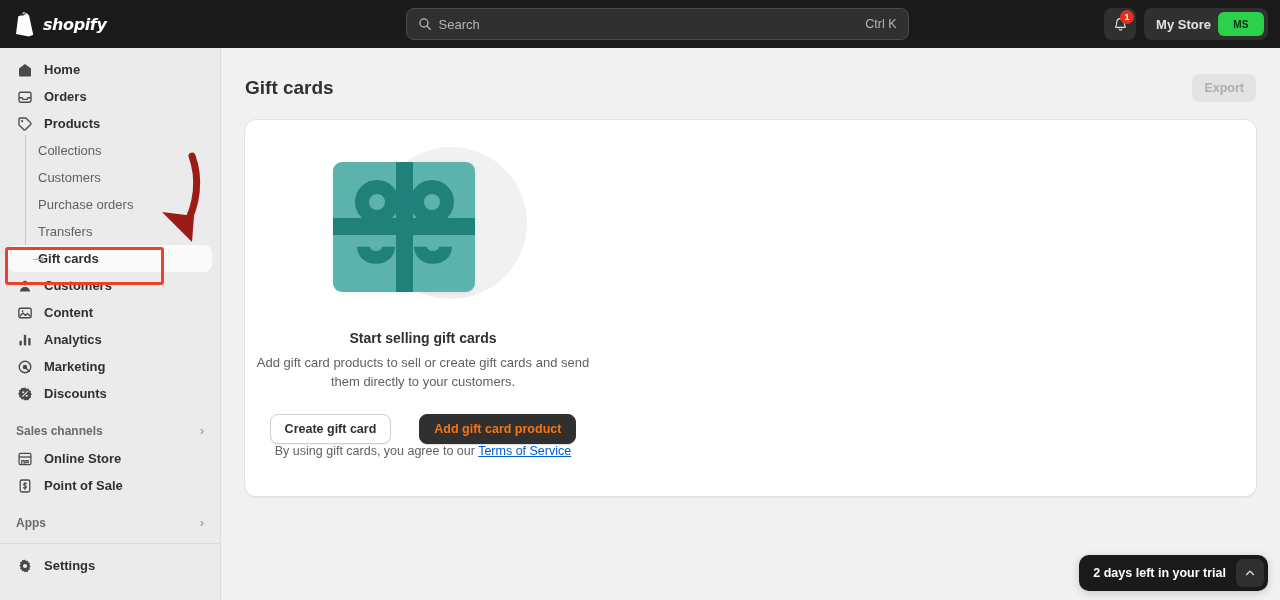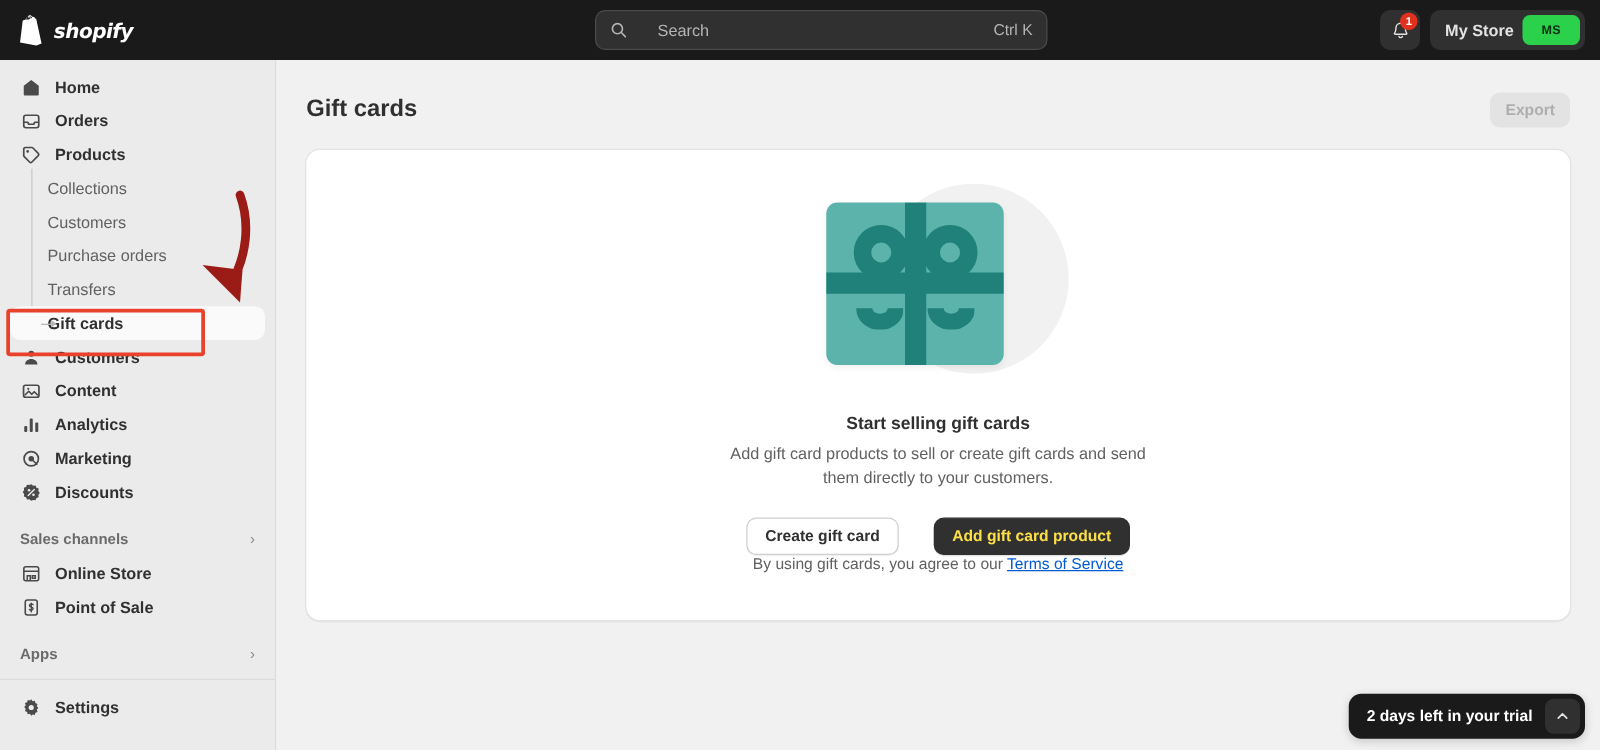--- a/index.html
+++ b/index.html
@@ -35,26 +35,26 @@
   }
   .brand-mark { width: 22px; height: 25px; flex: 0 0 auto; }
   .brand-name {
     color: #ffffff; font-size: 16px; font-weight: bold;
     font-style: italic; letter-spacing: -0.4px;
     font-family: "DejaVu Sans", sans-serif;
   }
 
   .search-wrap { flex: 1; display: flex; justify-content: center; }
   .searchbar {
-    width: 362px; height: 32px;
+    width: 503px; height: 32px;
     background: #303030;
     border: 1px solid #4a4a4a;
     border-radius: 8px;
     display: flex; align-items: center;
-    padding: 0 11px; gap: 24px;
+    padding: 0 11px; gap: 7px;
     cursor: text;
   }
   .search-icon { flex: 0 0 auto; display: block; }
   .search-ph { color: #b5b5b5; font-size: 13px; flex: 1; }
   .search-kbd { color: #b5b5b5; font-size: 12.5px; }
 
   .topbar-right {
     display: flex; align-items: center; gap: 8px;
     padding-right: 12px; height: 48px;
   }
@@ -184,21 +184,21 @@
     cursor: default;
   }
 
   .card {
     margin: 17px 23px 0 23px;
     background: #ffffff;
     border-radius: 12px;
     border: 1px solid #e3e3e3;
     box-shadow: 0 1px 0 rgba(0,0,0,0.05);
     height: 378px;
-    display: flex; align-items: center; justify-content: center;
+    display: flex; align-items: center; justify-content: flex-start;
   }
 
   .empty-state {
     display: flex; flex-direction: column; align-items: center;
     margin-top: -14px;
   }
 
   .illus { position: relative; width: 180px; height: 170px; margin-bottom: 16px; }
   .illus-circle {
     position: absolute; left: 42px; top: 3px;
@@ -254,21 +254,21 @@
     font-family: "Liberation Sans", sans-serif;
     cursor: pointer;
     display: flex; align-items: center;
   }
   .btn-secondary {
     background: #ffffff; color: #303030;
     border: 1px solid #d0d0d0;
     box-shadow: 0 1px 0 rgba(0,0,0,0.06);
   }
   .btn-primary {
-    background: #303030; color: #fde047;
+    background: #303030; color: #f97316;
     border: 1px solid #303030;
     box-shadow: 0 1px 0 rgba(0,0,0,0.12);
   }
 
   .tos {
     font-size: 12.5px; color: #616161;
   }
   .tos a { color: #005bd3; text-decoration: underline; cursor: pointer; }
 
   

